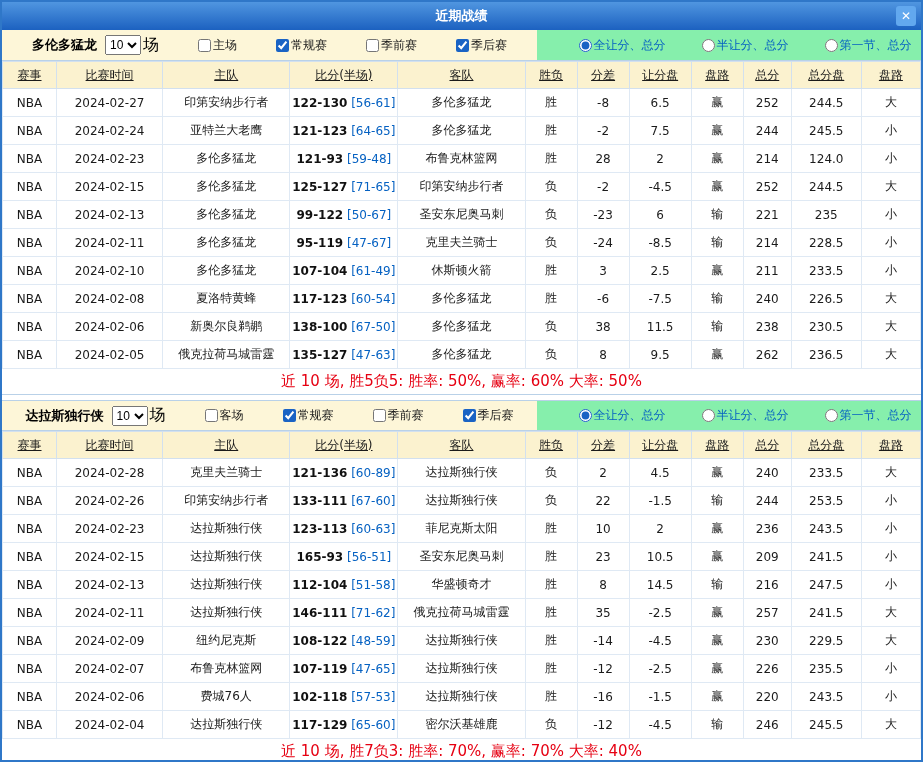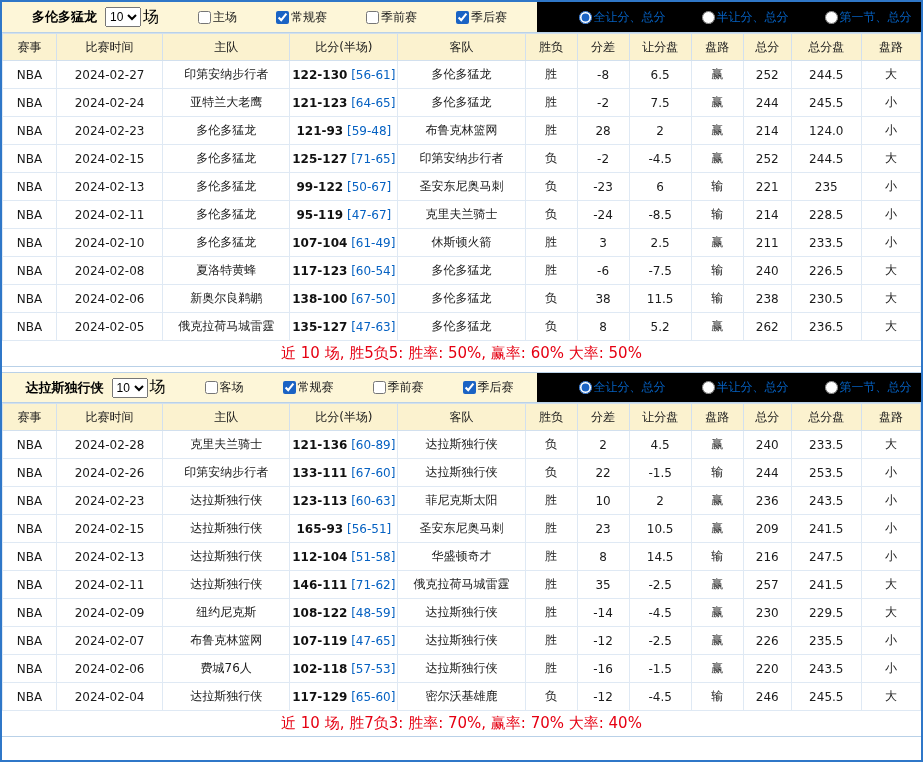--- a/index.html
+++ b/index.html
@@ -14,38 +14,42 @@
   .section + .section .filterbar { border-top:1px solid #b9d1e8; }
   .filterbar { display:flex; height:31px; border-bottom:1px solid #b9d1e8; }
   .filter-left { width:535px; background:#fdf6d8; display:flex; align-items:center; justify-content:center; }
   .team-name { font-weight:bold; font-size:13px; color:#000; margin-right:6px; }
   .games-select { height:20px; font-size:12px; margin:0 2px; }
   .cb-item, .radio-item { display:flex; align-items:center; font-size:12px;margin-left:32px; }
   .cb-item { color:#1b1b1b; }
   .radio-item { color:#0561c2; }
   input[type=checkbox], input[type=radio] { accent-color:#1a63c4; width:13px; height:13px; margin:0 2px 0 7px; }
   input[type=radio] { margin:0 2px 0 0; }
-  .filter-right { flex:1; background:#000000; display:flex; align-items:center; justify-content:center; gap:4px; }
+  .filter-right { flex:1; background:#86efac; display:flex; align-items:center; justify-content:center; gap:4px; }
   .grid { width:100%; border-collapse:collapse; table-layout:fixed; }
-  .grid th { background:#fbf2cf; border:1px solid #d2e0ee; height:27px; font-weight:normal; font-size:12px; color:#1b1b1b; padding:0; }
+  .grid th { background:#fbf2cf; border:1px solid #d2e0ee; height:27px; font-weight:normal; font-size:12px; color:#1b1b1b; padding:0;text-decoration:underline; }
   .grid td { border:1px solid #dfe9f4; height:28px; text-align:center; font-size:12px; color:#1b1b1b;
              padding:0 1px; overflow:hidden; white-space:nowrap; }
   .score-main { font-weight:bold; color:#111; }
   .half { color:#0561c2; }
   .c-blue { color:#0561c2; }
   .t-red { color:#e60012; }
   .t-green { color:#009900; }
   .hl-team { color:#e60012; }
   .summary { height:26px; display:flex; align-items:center; justify-content:center; color:#e60012; font-size:15px;
              border-bottom:1px solid #b9d1e8; background:#fff; }
 </style>
 </head>
 <body>
 
 <div class="window">
+  <div class="titlebar">
+    <span>近期战绩</span>
+    <span class="close-btn">✕</span>
+  </div>
   <div id="sections">
       <div class="section">
         <div class="filterbar">
           <div class="filter-left">
             <span class="team-name">多伦多猛龙</span>
             <select class="games-select"><option>10</option></select>
             <span>场</span>
             <label class="cb-item">
               <input type="checkbox" style="">
               <span>主场</span>
@@ -237,21 +241,21 @@
               <td class="t-red">大</td>
             </tr>
             <tr>
               <td>NBA</td>
               <td>2024-02-05</td>
               <td>俄克拉荷马城雷霆</td>
               <td><span class="score-main">135-127</span> <span class="half">[47-63]</span></td>
               <td class="hl-team">多伦多猛龙</td>
               <td class="t-green">负</td>
               <td>8</td>
-              <td>5.2</td>
+              <td>9.5</td>
               <td class="t-red">赢</td>
               <td class="c-blue">262</td>
               <td class="c-blue">236.5</td>
               <td class="t-red">大</td>
             </tr>
           </tbody>
         </table>
         <div class="summary">近 10 场, 胜5负5: 胜率: 50%, 赢率: 60% 大率: 50%</div>
       </div>
       <div class="section">

